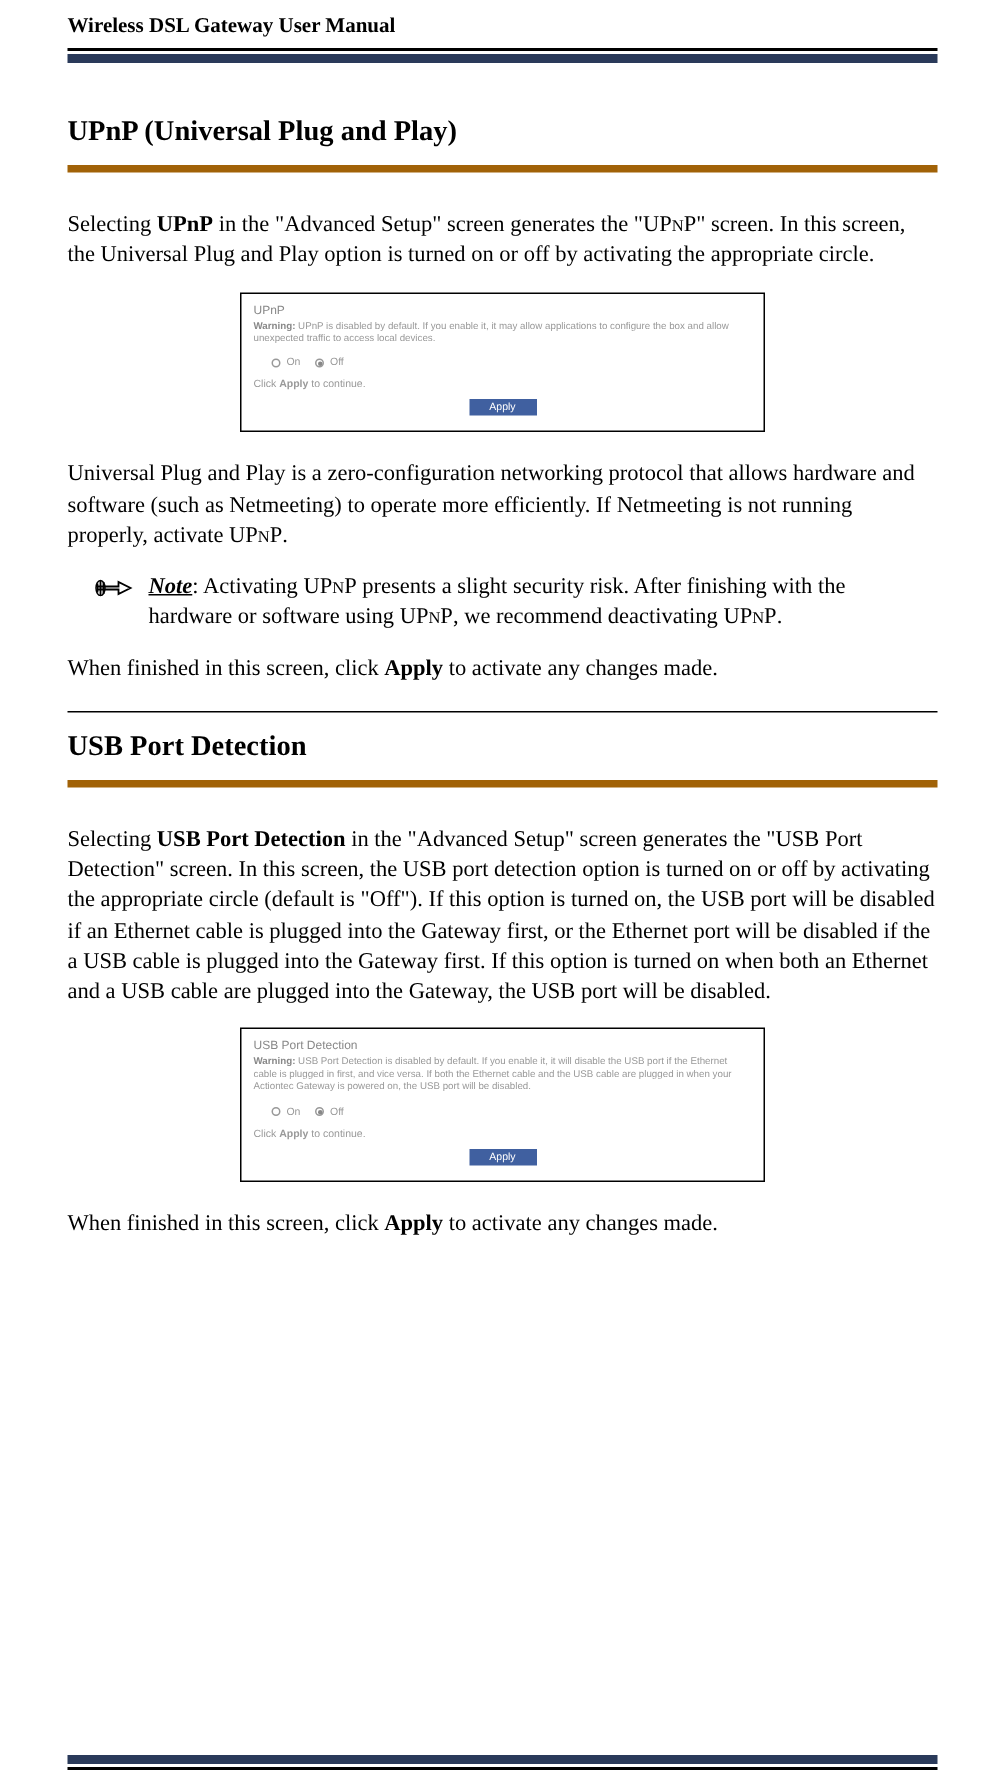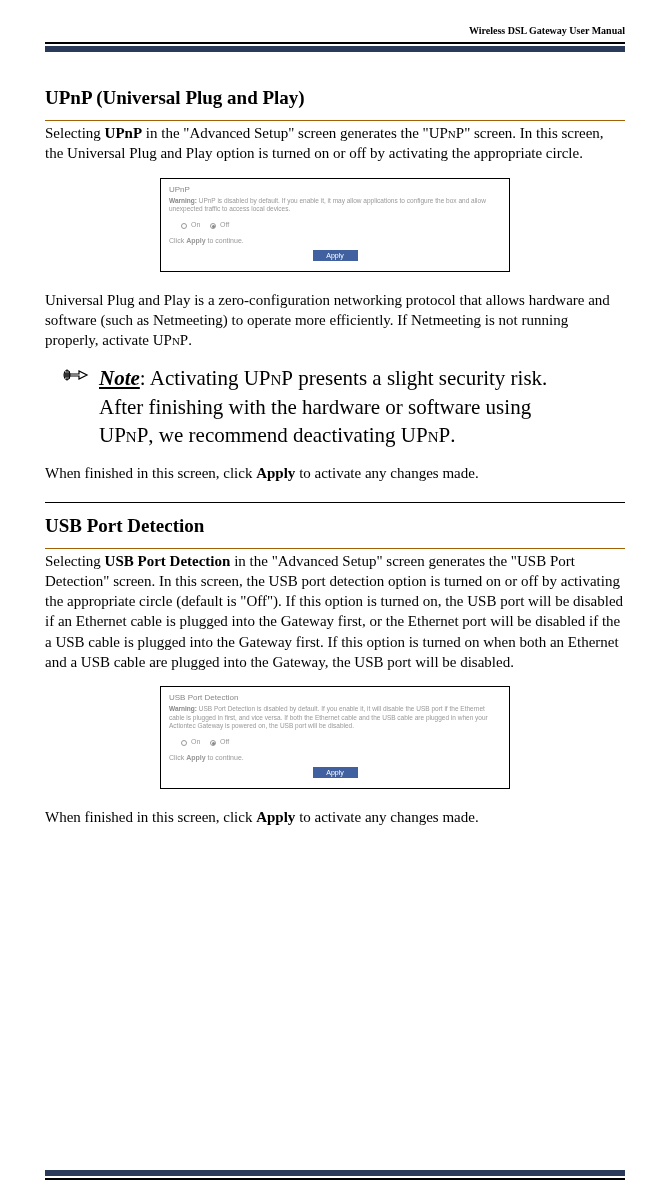--- a/index.html
+++ b/index.html
@@ -10,45 +10,45 @@
     body {
       width: 670px;
       height: 1192px;
       background: white;
       font-family: Georgia, 'Times New Roman', serif;
       color: #000;
       position: relative;
       padding: 0 45px;
     }
     .header {
-      text-align: right;
-      font-weight: bold;
-      font-size: 10px;
-      padding-top: 25px;
+      text-align: left;
+      font-weight: bold;
+      font-size: 14px;
+      padding-top: 10px;
       padding-bottom: 6px;
     }
     .header-line {
       border-bottom: 2px solid #000;
       margin-bottom: 2px;
     }
     .header-line-thick {
       border-bottom: 6px solid #2a3a5a;
       margin-bottom: 35px;
     }
     .section-title {
       font-size: 19px;
       font-weight: bold;
       margin-bottom: 10px;
       border-bottom: 1px solid #000;
       padding-bottom: 1px;
       display: inline-block;
     }
     .section-title-wrapper {
-      border-bottom: 1px solid #a16207;
-      margin-bottom: 2px;
+      border-bottom: 5px solid #a16207;
+      margin-bottom: 25px;
     }
     .body-text {
       font-size: 15px;
       line-height: 1.35;
       margin-bottom: 14px;
     }
     .screenshot-box {
       border: 1px solid #000;
       margin: 8px auto 18px auto;
       padding: 6px 8px 10px 8px;
@@ -96,21 +96,21 @@
       align-items: flex-start;
       margin: 10px 0 14px 18px;
       padding-right: 40px;
     }
     .note-icon {
       margin-right: 8px;
       margin-top: 2px;
       flex-shrink: 0;
     }
     .note-text {
-      font-size: 21px;
+      font-size: 15px;
       line-height: 1.35;
     }
     .note-italic {
       font-style: italic;
       font-weight: bold;
     }
     .divider {
       border-top: 1px solid #000;
       margin: 18px 0 12px 0;
     }

